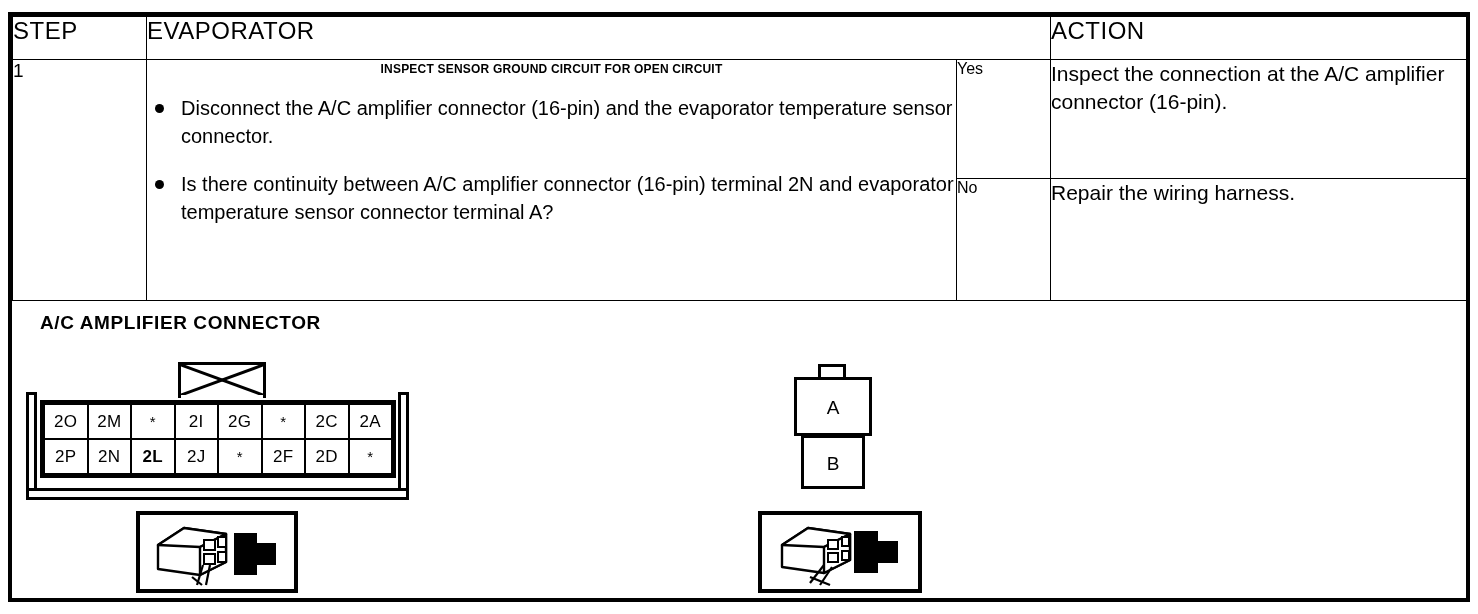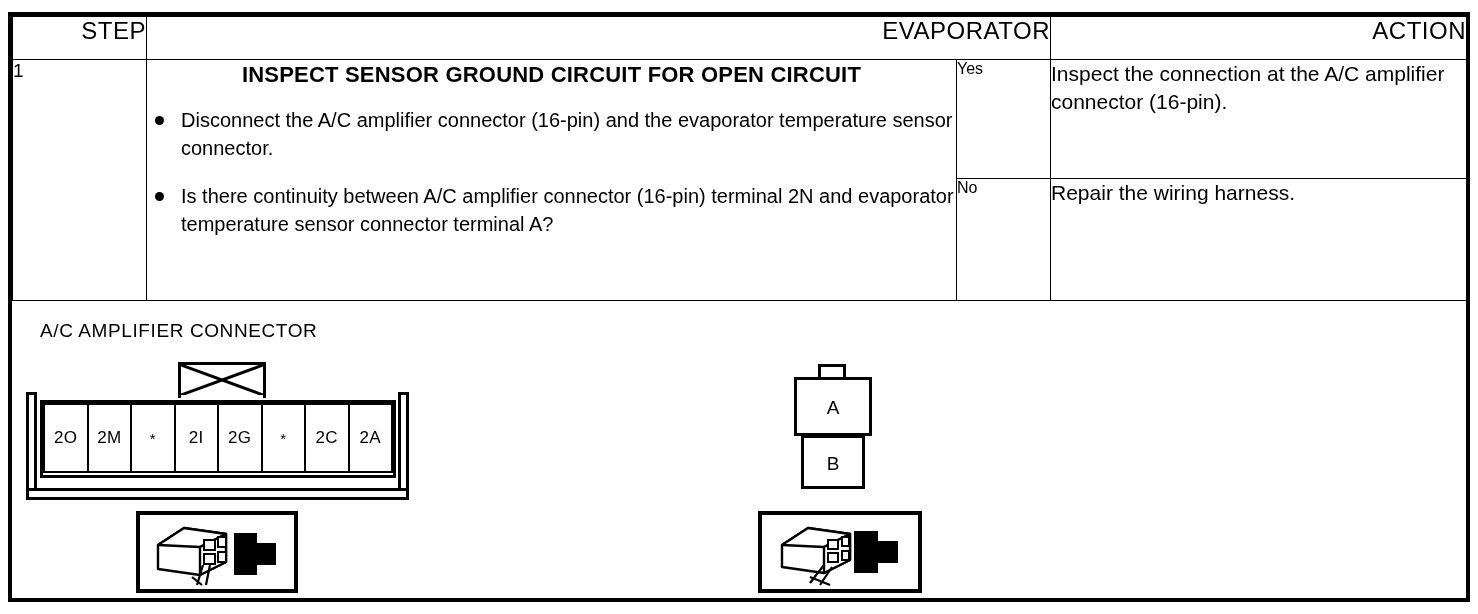--- a/index.html
+++ b/index.html
@@ -52,38 +52,38 @@
     padding: 0;
     vertical-align: top;
     font-weight: normal;
   }
   .col-step   { width: 134px; }
   .col-insp   { width: 810px; }
   .col-yn     { width: 94px;  }
   .col-action { width: 416px; }
 
   .hdr {
-    text-align: right;
+    text-align: left;
     font-size: 24px;
     font-weight: bold;
     letter-spacing: .5px;
     height: 42px;
     vertical-align: middle;
   }
   .step-num {
     font-size: 19px;
     padding: 6px 0 0 6px;
     text-align: left;
   }
   .insp-cell {
     padding: 8px 14px 10px 14px;
   }
   .insp-title {
     text-align: center;
-    font-size: 22px;
+    font-size: 12px;
     font-weight: bold;
     margin: 2px 0 18px 0;
     letter-spacing: .2px;
   }
   ul.bullets {
     list-style: none;
     margin: 0;
     padding: 0;
   }
   ul.bullets li {
@@ -122,21 +122,21 @@
     height: 296px;
   }
 
   .cap {
     position: absolute;
     font-size: 19px;
     letter-spacing: .6px;
     line-height: 25px;
     white-space: pre-line;
   }
-  .cap-acamp { left: 28px; top: 16px; }
+  .cap-acamp { left: 28px; top: 8px; font-weight: bold; }
   .cap-evap  { left: 666px; top: 6px; }
 
   
   .acamp {
     position: absolute;
     left: 14px;
     top: 84px;
     width: 384px;
     height: 122px;
   }
@@ -331,20 +331,30 @@
               <tr>
             <td>2O</td>
             <td>2M</td>
             <td class="star">*</td>
             <td>2I</td>
             <td>2G</td>
             <td class="star">*</td>
             <td>2C</td>
             <td>2A</td>
           </tr>
+          <tr>
+            <td>2P</td>
+            <td>2N</td>
+            <td class="bold">2L</td>
+            <td>2J</td>
+            <td class="star">*</td>
+            <td>2F</td>
+            <td>2D</td>
+            <td class="star">*</td>
+          </tr>
         </tbody>
           </table>
       </div>
     </div>
 
     <div class="evap">
       <div class="tab"></div>
       <div class="box-a">A</div>
       <div class="box-b">B</div>
     </div>

